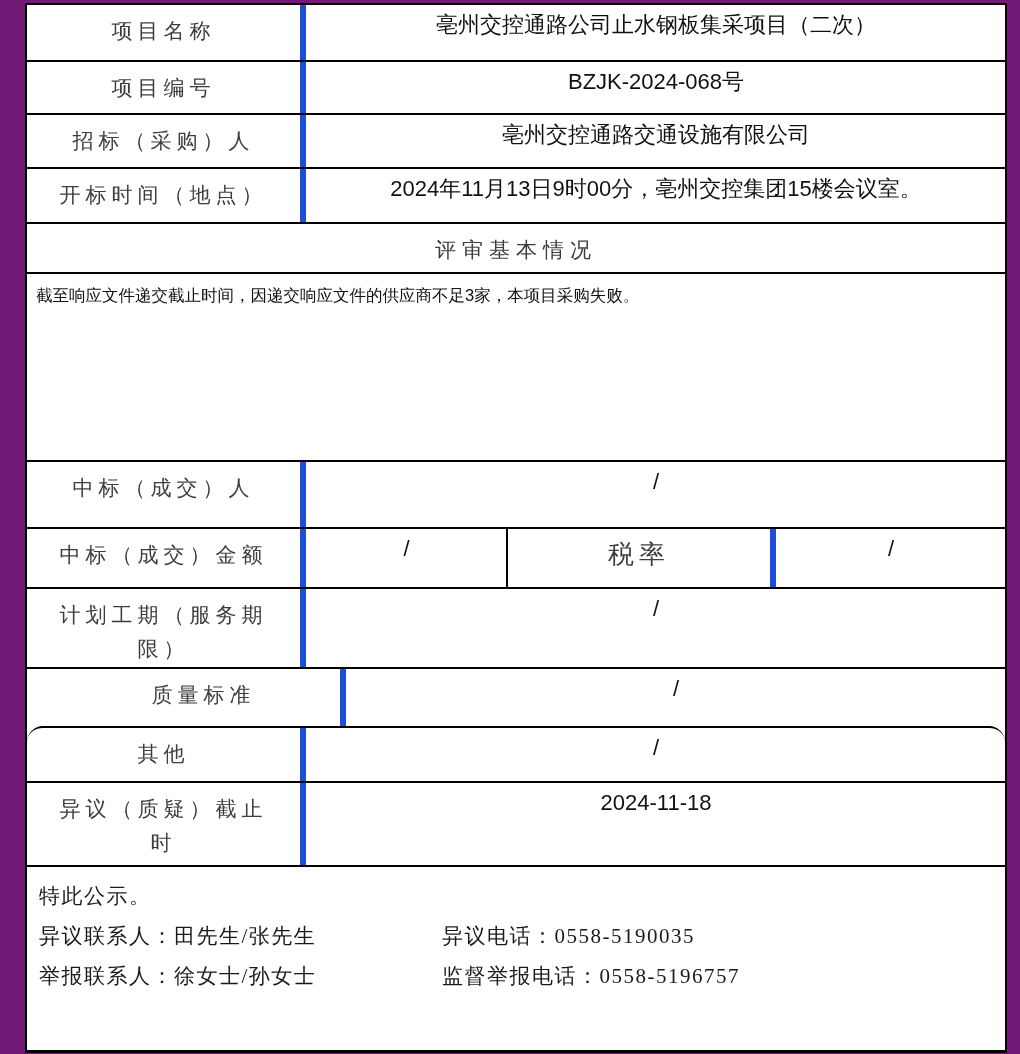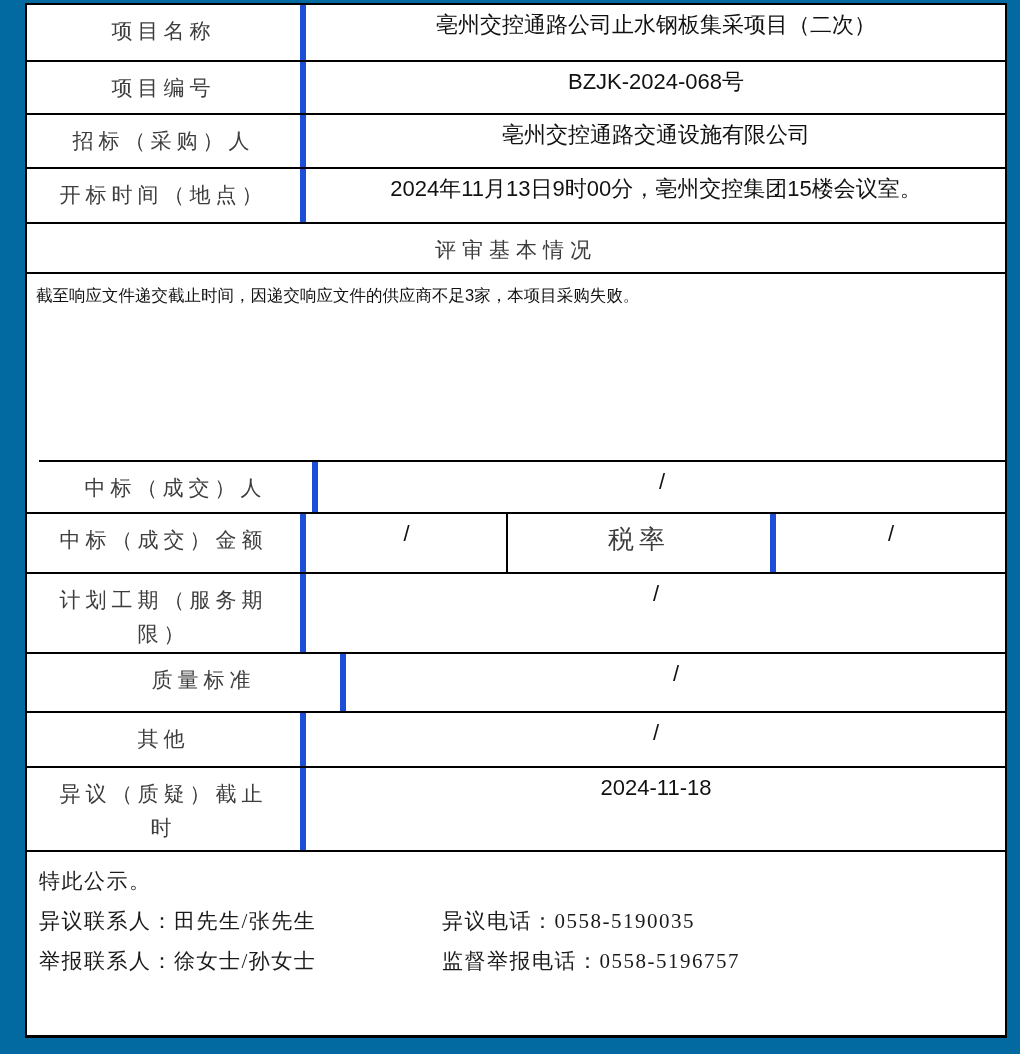--- a/index.html
+++ b/index.html
@@ -1,21 +1,21 @@
 <!DOCTYPE html>
 <html><head>
 <meta charset="utf-8">
 <style>
   * { margin: 0; padding: 0; box-sizing: border-box; }
   html, body { background: #ffffff; }
   .page {
     position: relative;
     width: 1020px;
     height: 1054px;
-    background: #0369a1;
+    background: #701a75;
     overflow: hidden;
   }
   .tbl {
     position: absolute;
     left: 25px;
     top: 3px;
     width: 982px;
     border: 2px solid #000;
     border-bottom-width: 3px;
     background: #fff;
@@ -23,25 +23,25 @@
   .row { display: flex; align-items: stretch; }
   .row + .row { border-top: 2px solid #000; }
 
   
   .r1 { height: 55px; }
   .r2 { height: 53px; }
   .r3 { height: 54px; }
   .r4 { height: 55px; }
   .r5 { height: 50px; }
   .r6 { height: 188px; }
-  .r7 { height: 52px; margin-left: 12px; }
+  .r7 { height: 67px; }
   .r8 { height: 60px; }
   .r9 { height: 80px; }
   .r10 { height: 59px; padding-left: 40px; }
-  .r11 { height: 55px; }
+  .r11 { height: 55px; border-radius: 16px; }
   .r12 { height: 84px; }
   .rf { height: 185px; display: block; }
 
   .cell { height: 100%; overflow: hidden; }
 
   .label {
     flex: none;
     width: 273px;
     text-align: center;
     font-family: "Liberation Serif", "DejaVu Serif", serif;

